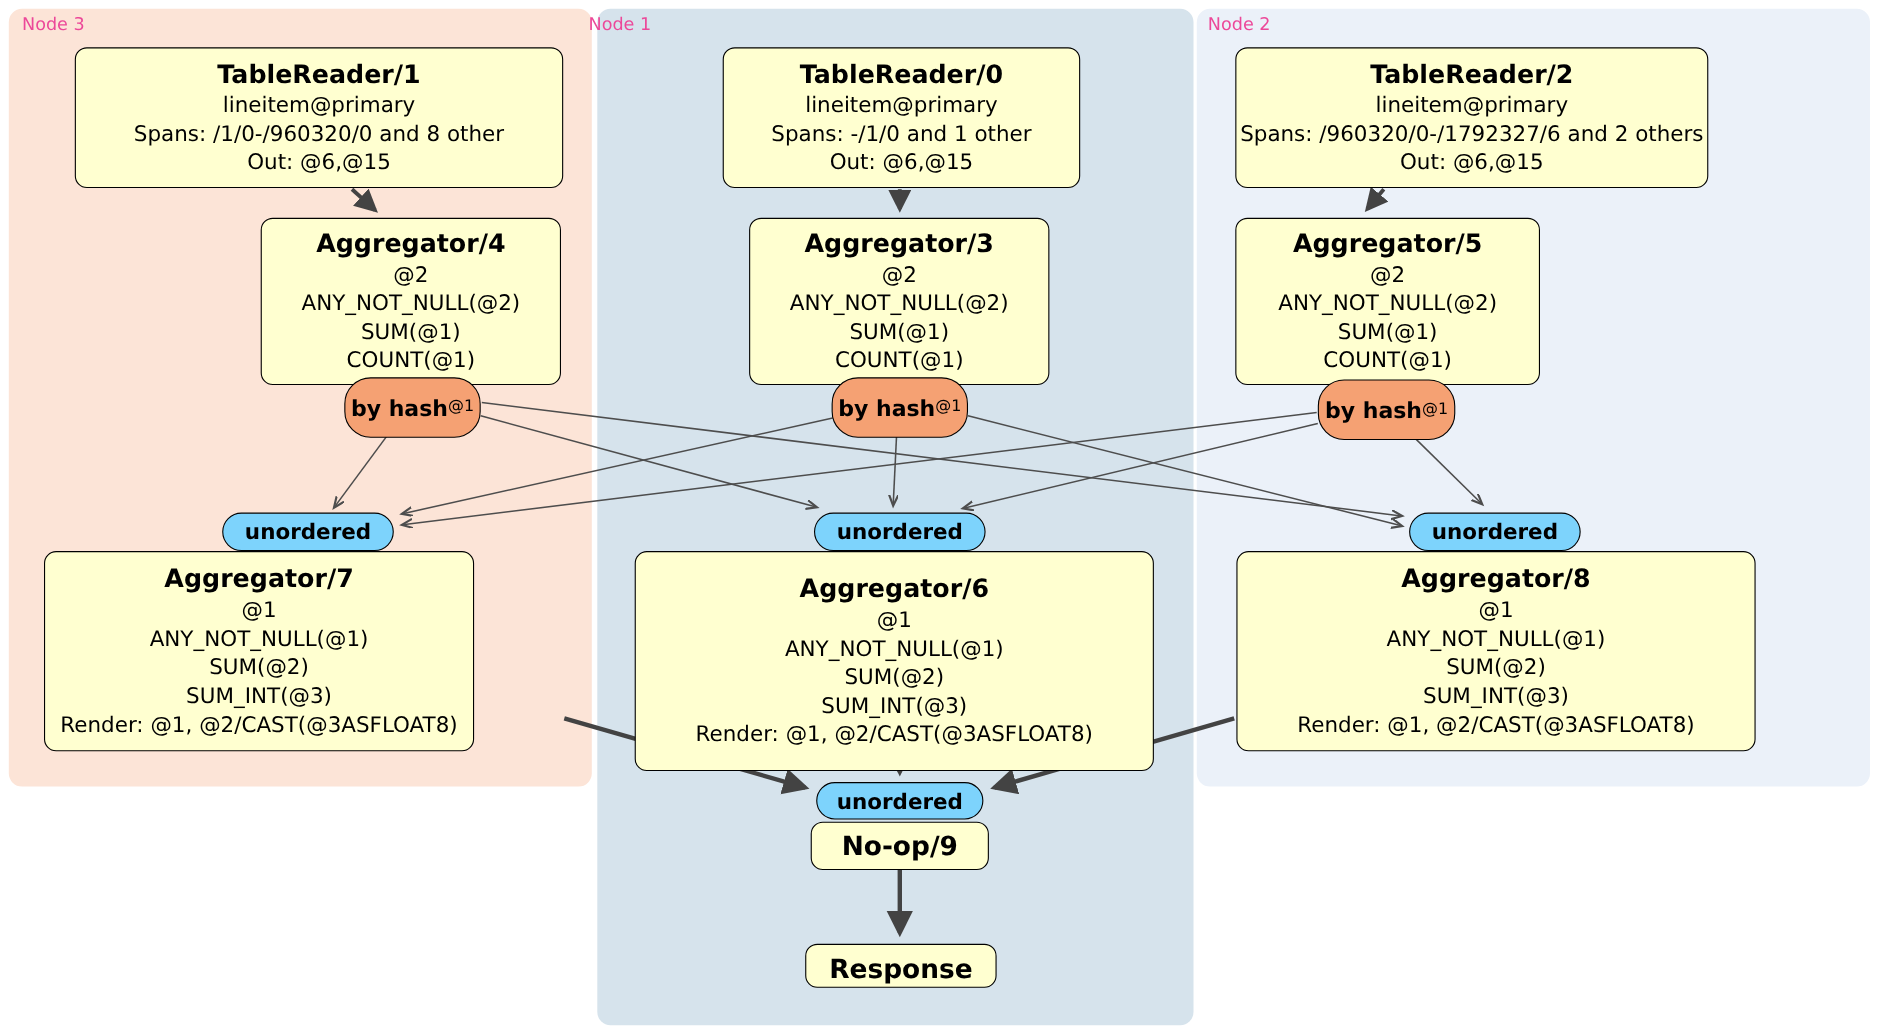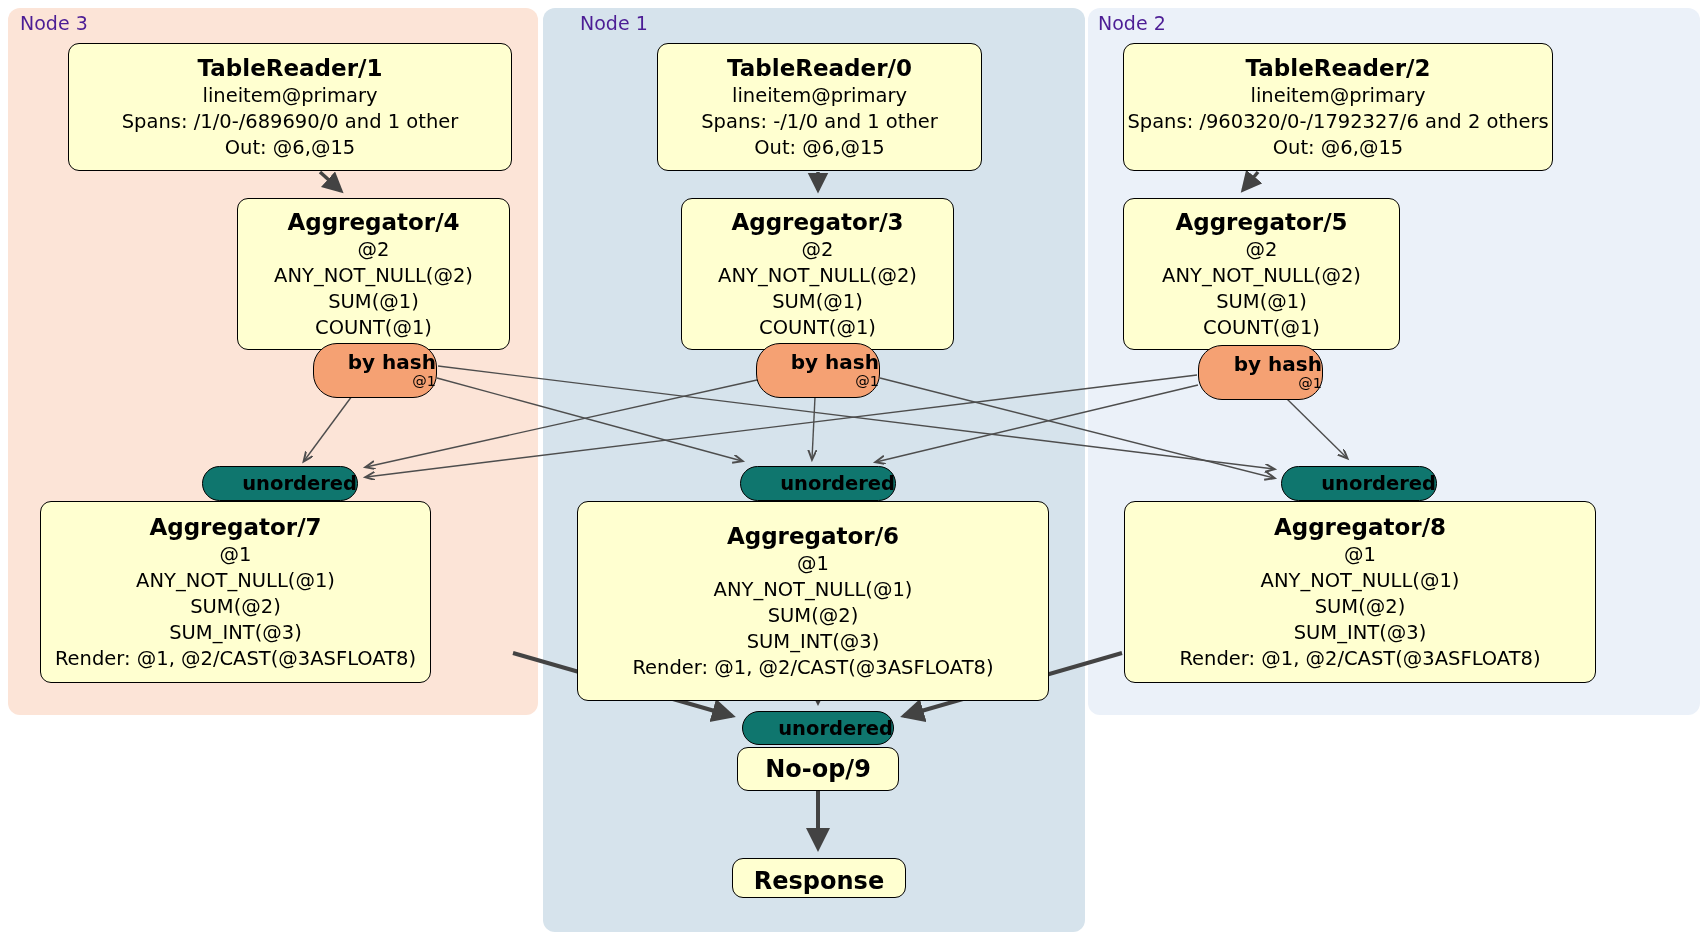--- a/index.html
+++ b/index.html
@@ -4,50 +4,50 @@
 <style>
   html,body { margin:0; padding:0; background:#ffffff; }
   #canvas {
     position:relative; width:1708px; height:940px; overflow:hidden;
     font-family:"DejaVu Sans", sans-serif; color:#000;
   }
   .region { position:absolute; border-radius:12px; }
   .region-node3 { background:#fce4d7; }
   .region-node1 { background:#d6e3ec; }
   .region-node2 { background:#ebf1f9; }
-  .nodelabel { position:absolute; font-size:19px; color:#4c1d95; z-index:3; }
+  .nodelabel { position:absolute; font-size:16px; color:#ec4899; z-index:3; }
   svg.edges { position:absolute; left:0; top:0; z-index:2; pointer-events:none; }
   .ybox {
     position:absolute; background:#ffffd0; border:1.7px solid #000; border-radius:11px;
     display:flex; flex-direction:column; justify-content:center; align-items:center;
     text-align:center; box-sizing:border-box; z-index:4; padding:2px 4px;
   }
   .ybox .title { font-weight:bold; font-size:23px; line-height:30px; white-space:nowrap; }
   .ybox .line  { font-size:19.5px; line-height:26px; white-space:nowrap; }
   .oval {
     position:absolute; border:1.8px solid #000; box-sizing:border-box; z-index:5;
-    display:flex; flex-direction:column; justify-content:center; align-items:flex-end; text-align:center;
+    display:flex; flex-direction:row; justify-content:center; align-items:center; text-align:center;
   }
   .byhash { background:#f5a173; border-radius:24px; }
   .byhash .t { font-weight:bold; font-size:20px; line-height:22px; }
   .byhash .d { font-size:14.5px; line-height:17px; }
-  .unord { background:#0f766e; border-radius:18px; font-weight:bold; font-size:19.5px; }
+  .unord { background:#7dd3fc; border-radius:18px; font-weight:bold; font-size:19.5px; }
   .bigtitle { font-weight:bold; font-size:24px; white-space:nowrap; }
 </style>
 </head>
 <body>
 
 <div id="canvas">
 
   <div class="region region-node3" style="left:8px; top:8px; width:530px; height:707px;"></div>
   <div class="region region-node1" style="left:543px; top:8px; width:542px; height:924px;"></div>
   <div class="region region-node2" style="left:1088px; top:8px; width:612px; height:707px;"></div>
 
   <div class="nodelabel" style="left:20px; top:12px;">Node 3</div>
-  <div class="nodelabel" style="left:580px; top:12px;">Node 1</div>
+  <div class="nodelabel" style="left:535px; top:12px;">Node 1</div>
   <div class="nodelabel" style="left:1098px; top:12px;">Node 2</div>
 
   <svg class="edges" width="1708" height="940">
     <defs>
       <marker id="athin" markerWidth="10" markerHeight="8" refX="6.5" refY="3" orient="auto">
         <path d="M0,0 L7,3 L0,6" fill="none" stroke="#4d4d4d" stroke-width="1.4"></path>
       </marker>
       <marker id="athick" markerWidth="8" markerHeight="7" refX="5" refY="3" orient="auto">
         <path d="M0,0 L6,3 L0,6 z" fill="#434343"></path>
       </marker>
@@ -70,21 +70,21 @@
       <path d="M880,378 L1274,478" marker-end="url(#athin)"></path>
       <path d="M1197,375 L366,477" marker-end="url(#athin)"></path>
       <path d="M1198,385 L876,462" marker-end="url(#athin)"></path>
       <path d="M1287,399 L1347,458" marker-end="url(#athin)"></path>
     </g>
   </svg>
 
   <div class="ybox" style="left:68px; top:43px; width:444px; height:128px;">
     <div class="title">TableReader/1</div>
     <div class="line">lineitem@primary</div>
-    <div class="line">Spans: /1/0-/689690/0 and 1 other</div>
+    <div class="line">Spans: /1/0-/960320/0 and 8 other</div>
     <div class="line">Out: @6,@15</div>
   </div>
 
   <div class="ybox" style="left:237px; top:198px; width:273px; height:152px;">
     <div class="title">Aggregator/4</div>
     <div class="line">@2</div>
     <div class="line">ANY_NOT_NULL(@2)</div>
     <div class="line">SUM(@1)</div>
     <div class="line">COUNT(@1)</div>
   </div>

